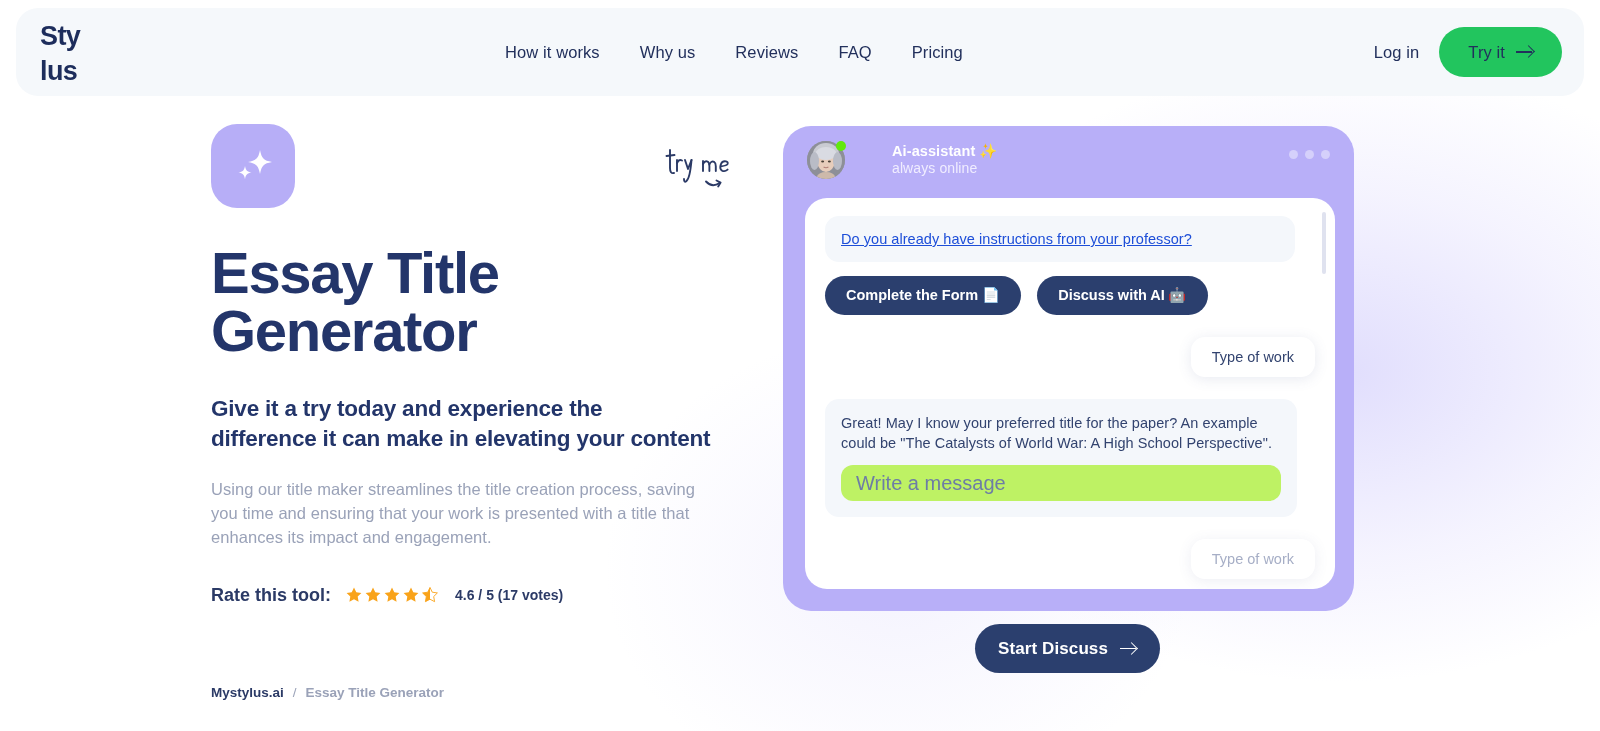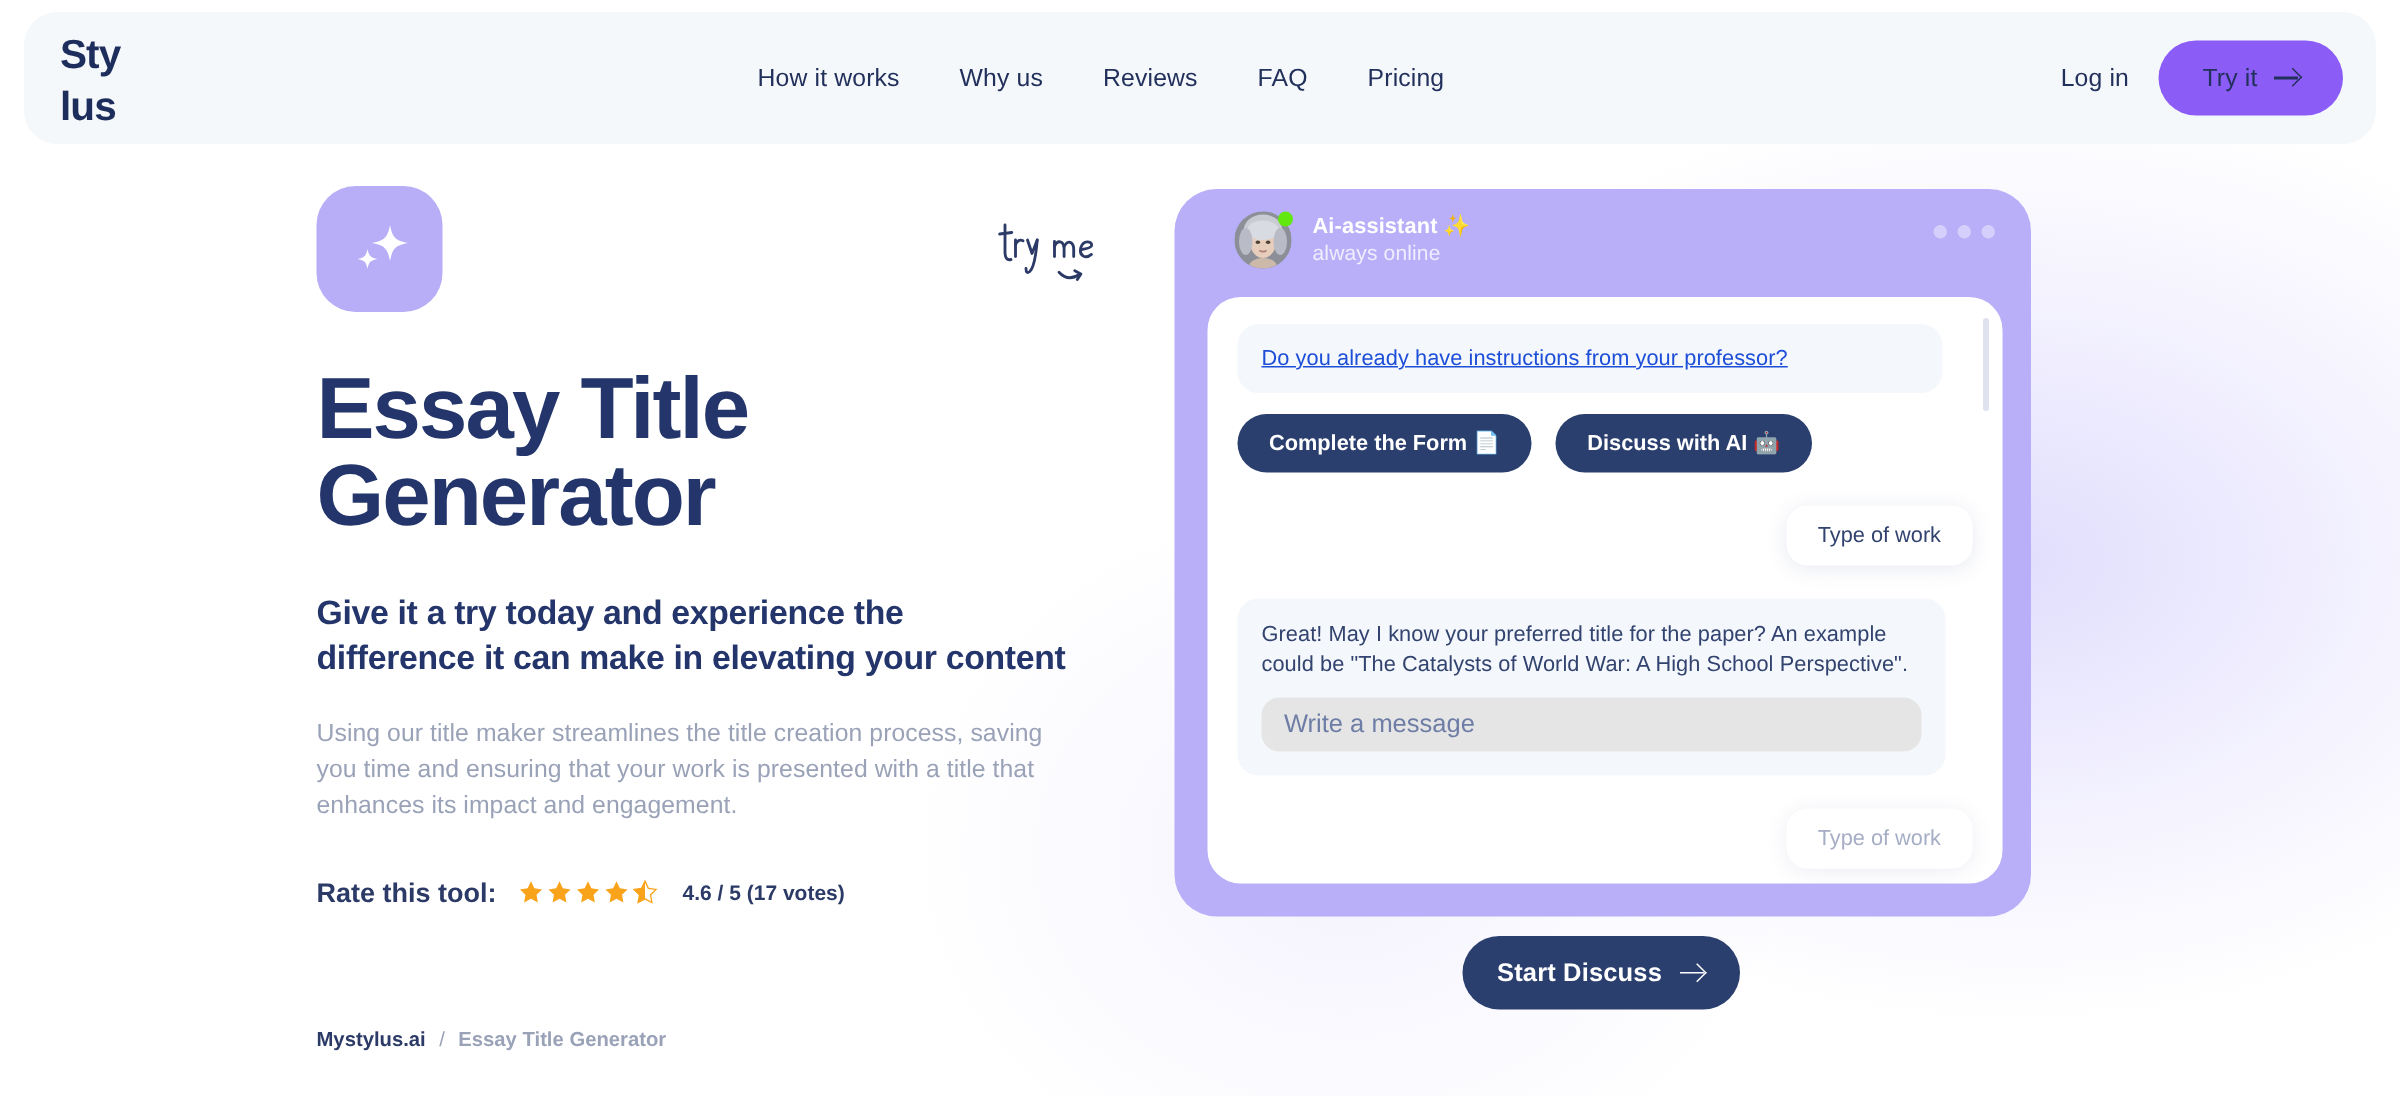--- a/index.html
+++ b/index.html
@@ -89,21 +89,21 @@
     gap: 2px;
   }
   .login-link {
     font-size: 16.5px;
     color: #22305c;
     text-decoration: none;
     padding: 0 18px;
     letter-spacing: 0.1px;
   }
   .try-it-btn {
-    background: #8b5cf6;
+    background: #22c55e;
     border: none;
     border-radius: 26px;
     height: 50px;
     padding: 0 29px;
     font-size: 16.5px;
     font-family: inherit;
     color: #22305c;
     display: flex;
     align-items: center;
     gap: 11px;
@@ -212,26 +212,27 @@
     left: 783px;
     top: 126px;
     width: 571px;
     height: 485px;
     background: #b8aff8;
     border-radius: 28px;
     z-index: 4;
   }
   .chat-topbar {
     position: absolute;
-    left: 16px; top: 0;
+    left: 0; top: 0;
     width: 100%;
     height: 68px;
     display: flex;
     align-items: center;
     padding: 0 24px;
+    gap: 33px;
   }
   .avatar-wrap {
     position: relative;
     width: 38px;
     height: 38px;
     flex: 0 0 38px;
   }
   .avatar {
     width: 38px; height: 38px;
     border-radius: 50%;
@@ -350,27 +351,27 @@
     max-width: 472px;
   }
   .msg-bot-2 p {
     font-size: 14.5px;
     line-height: 1.38;
     color: #32436f;
     letter-spacing: 0.05px;
   }
   .write-input {
     margin-top: 12px;
-    background: #e5e5e5;
+    background: #bef264;
     border-radius: 12px;
     height: 36px;
     display: flex;
     align-items: center;
     padding: 0 15px;
-    font-size: 17px;
+    font-size: 20px;
     color: #6d7da5;
     cursor: text;
   }
 
   .msg-user-faded {
     margin-top: 22px;
     margin-left: auto;
     width: fit-content;
     background: #ffffff;
     border-radius: 14px;

